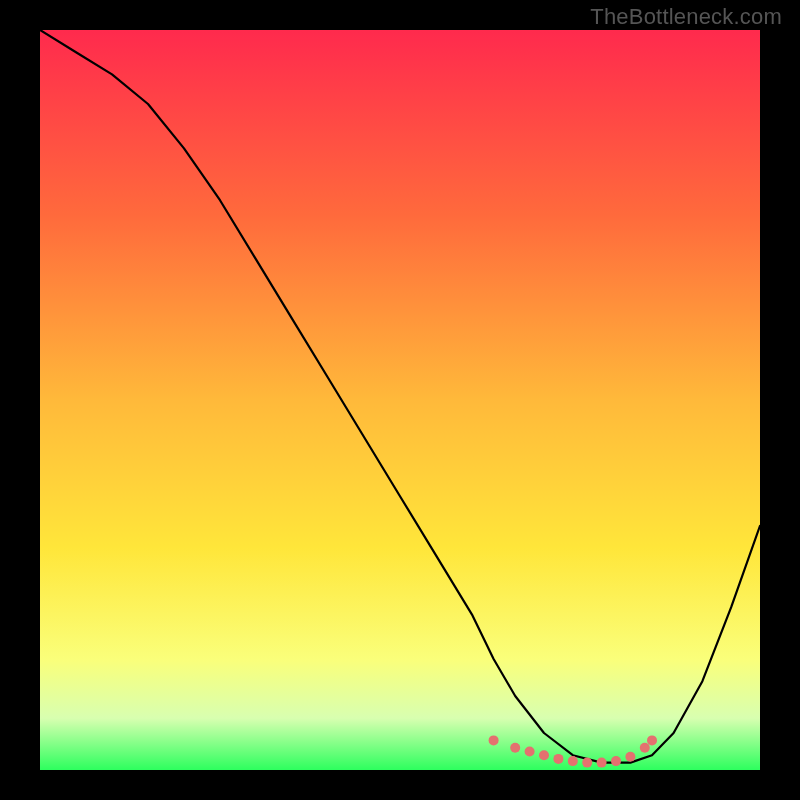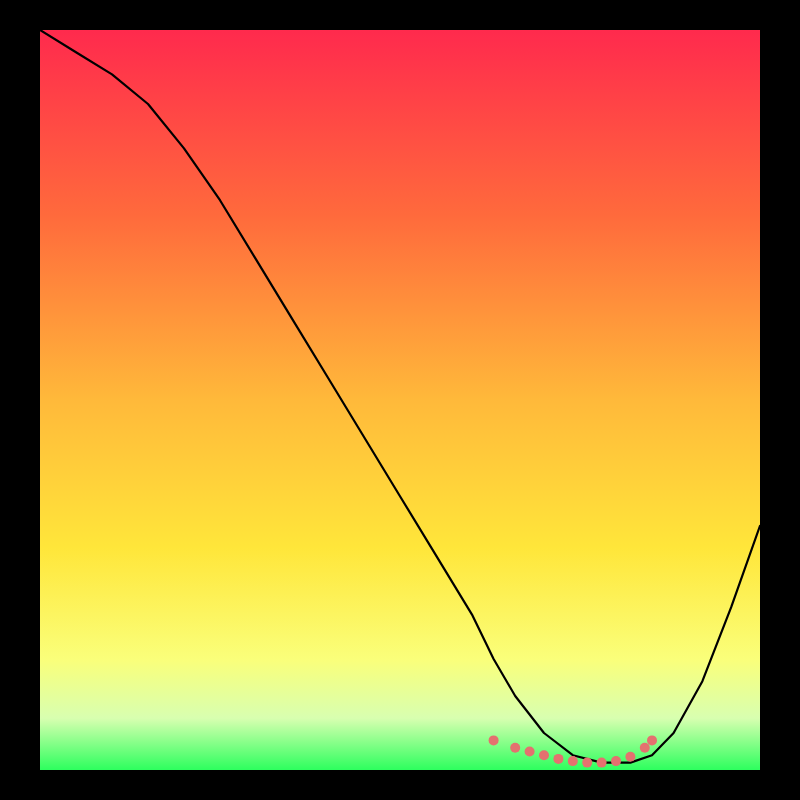--- a/index.html
+++ b/index.html
@@ -37,20 +37,21 @@
   svg {
     display: block;
     width: 100%;
     height: 100%;
   }
 </style>
 </head>
 <body>
 <div class="frame">
 
+  <div class="watermark">TheBottleneck.com</div>
 
   <div class="plot-wrap">
     <svg viewBox="0 0 720 740" preserveAspectRatio="none">
       <defs>
         <linearGradient id="bg-grad" x1="0" y1="0" x2="0" y2="1">
           <stop id="g0" offset="0%" stop-color="#ff2a4d"></stop>
           <stop id="g1" offset="25%" stop-color="#ff6a3c"></stop>
           <stop id="g2" offset="50%" stop-color="#ffb93a"></stop>
           <stop id="g3" offset="70%" stop-color="#ffe63a"></stop>
           <stop id="g4" offset="85%" stop-color="#faff7a"></stop>

